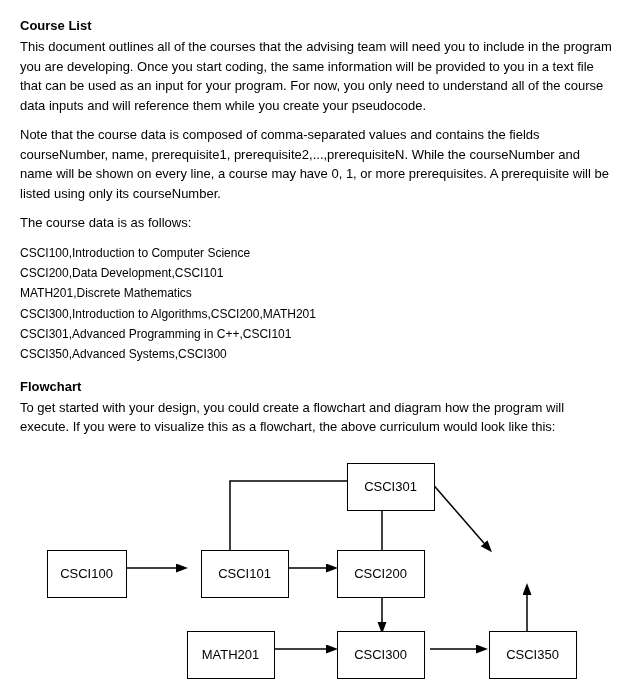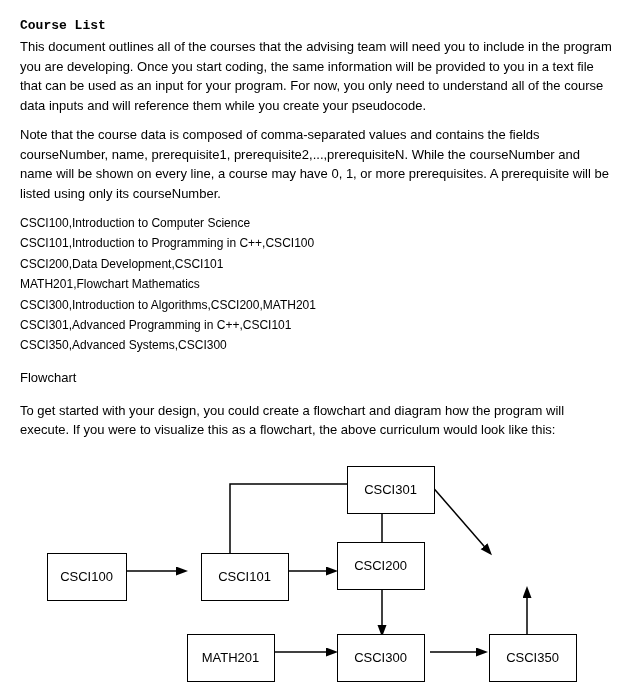--- a/index.html
+++ b/index.html
@@ -7,35 +7,34 @@
       font-family: Arial, sans-serif;
       font-size: 13px;
       color: #000;
       background: #fff;
       padding: 18px 20px;
       width: 633px;
     }
     .section-title {
       font-weight: bold;
       margin-bottom: 4px;
-      font-family: Liberation Mono, monospace;
     }
     .description {
       margin-bottom: 10px;
       line-height: 1.5;
     }
     .course-data {
       font-family: Liberation Sans, sans-serif;
       font-size: 12px;
       margin-bottom: 14px;
       line-height: 1.7;
     }
     .flowchart-section-title {
-      font-weight: normal;
-      margin-bottom: 16px;
+      font-weight: bold;
+      margin-bottom: 4px;
     }
     .flowchart-desc {
       margin-bottom: 16px;
       line-height: 1.5;
     }
     
     .flowchart-container {
       position: relative;
       width: 560px;
       height: 220px;
@@ -72,25 +71,25 @@
       stroke: none;
     }
   </style>
 </head>
 <body>
 
 <div>
   <div class="section-title">Course List</div>
   <p class="description">This document outlines all of the courses that the advising team will need you to include in the program you are developing. Once you start coding, the same information will be provided to you in a text file that can be used as an input for your program. For now, you only need to understand all of the course data inputs and will reference them while you create your pseudocode.</p>
   <p class="description">Note that the course data is composed of comma-separated values and contains the fields courseNumber, name, prerequisite1, prerequisite2,...,prerequisiteN. While the courseNumber and name will be shown on every line, a course may have 0, 1, or more prerequisites. A prerequisite will be listed using only its courseNumber.</p>
+  <p class="description">The course data is as follows:</p>
   <div class="course-data">
     <div>CSCI100,Introduction to Computer Science</div>
-    <div>CSCI101,Introduction to Programming in C++,CSCI100</div>
     <div>CSCI200,Data Development,CSCI101</div>
-    <div>MATH201,Flowchart Mathematics</div>
+    <div>MATH201,Discrete Mathematics</div>
     <div>CSCI300,Introduction to Algorithms,CSCI200,MATH201</div>
     <div>CSCI301,Advanced Programming in C++,CSCI101</div>
     <div>CSCI350,Advanced Systems,CSCI300</div>
   </div>
 </div>
 
 <div>
   <div class="flowchart-section-title">Flowchart</div>
   <p class="flowchart-desc">To get started with your design, you could create a flowchart and diagram how the program will execute. If you were to visualize this as a flowchart, the above curriculum would look like this:</p>
 
@@ -118,19 +117,19 @@
 
       <line x1="490" y1="178" x2="490" y2="133" marker-end="url(#arr)"></line>
 
       <line x1="393" y1="28" x2="453" y2="97" marker-end="url(#arr)"></line>
     </svg>
 
     <div class="fc-box" style="left:310px; top:10px; width:88px;">CSCI301</div>
 
     <div class="fc-box" style="left:10px; top:97px; width:80px;">CSCI100</div>
     <div class="fc-box" style="left:164px; top:97px; width:88px;">CSCI101</div>
-    <div class="fc-box" style="left:300px; top:86px; width:88px;">CSCI200</div>
+    <div class="fc-box" style="left:300px; top:97px; width:88px;">CSCI200</div>
 
     <div class="fc-box" style="left:150px; top:178px; width:88px;">MATH201</div>
     <div class="fc-box" style="left:300px; top:178px; width:88px;">CSCI300</div>
     <div class="fc-box" style="left:452px; top:178px; width:88px;">CSCI350</div>
   </div>
 </div>
 
 </body></html>

